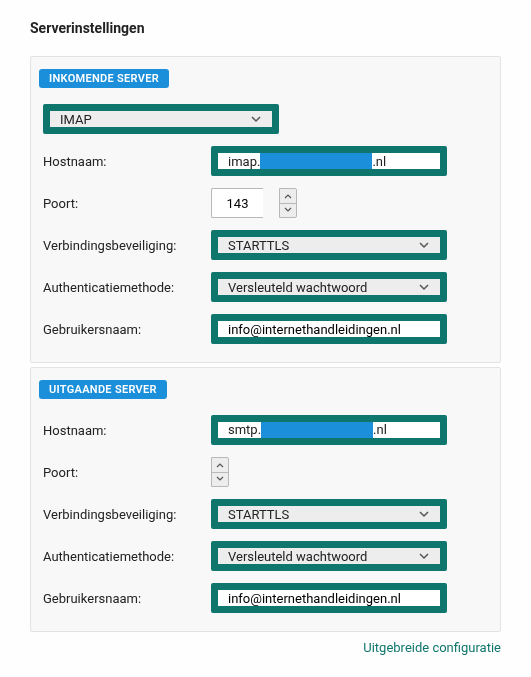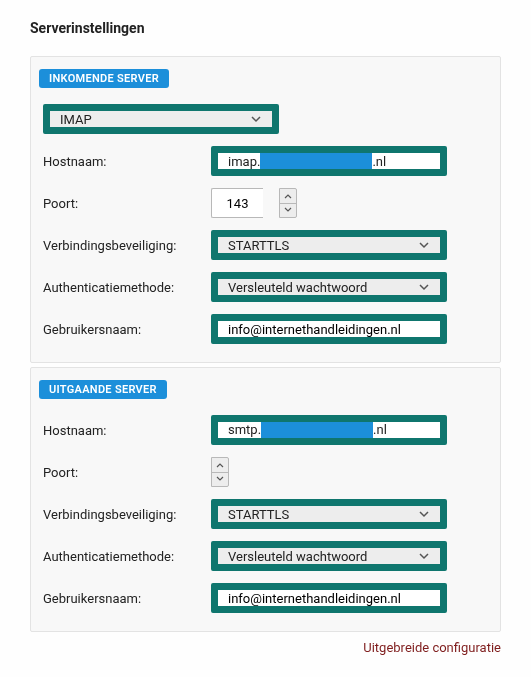--- a/index.html
+++ b/index.html
@@ -14,21 +14,21 @@
   .select { background: #ededed; display: flex; align-items: center; position: relative; cursor: pointer; }
   .select .chev { position: absolute; right: 10px; top: 50%; transform: translateY(-50%); }
   .input { background: #fff; font-family: inherit; }
   .port-wrap { display: flex; align-items: flex-end; gap: 16px; }
   .port-input { width: 52px; height: 30px; border: 1px solid #b8b8b8; border-right: none; border-radius: 2px 0 0 2px; text-align: center; font-size: 13px; background: #fff; }
   .stepper { display: flex; flex-direction: column; width: 18px; height: 30px; border: 1px solid #b8b8b8; border-radius: 0 2px 2px 0; background: #ededed; }
   .step { flex: 1; display: flex; align-items: center; justify-content: center; cursor: pointer; }
   .step:first-child { border-bottom: 1px solid #b8b8b8; }
   .masked-host { display: inline-block; width: 112px; height: 16px; background: #1c8fda; vertical-align: middle; }
   .adv { text-align: right; margin: 8px 0 24px 0; }
-  .adv-link { color: #7f1d1d; cursor: pointer; font-size: 13px; }
+  .adv-link { color: #0f766e; cursor: pointer; font-size: 13px; }
   svg { display: block; }
 </style>
 </head>
 <body>
 
 <div class="title">Serverinstellingen</div>
 
 <div class="panel">
   <div class="badge">INKOMENDE SERVER</div>
 

